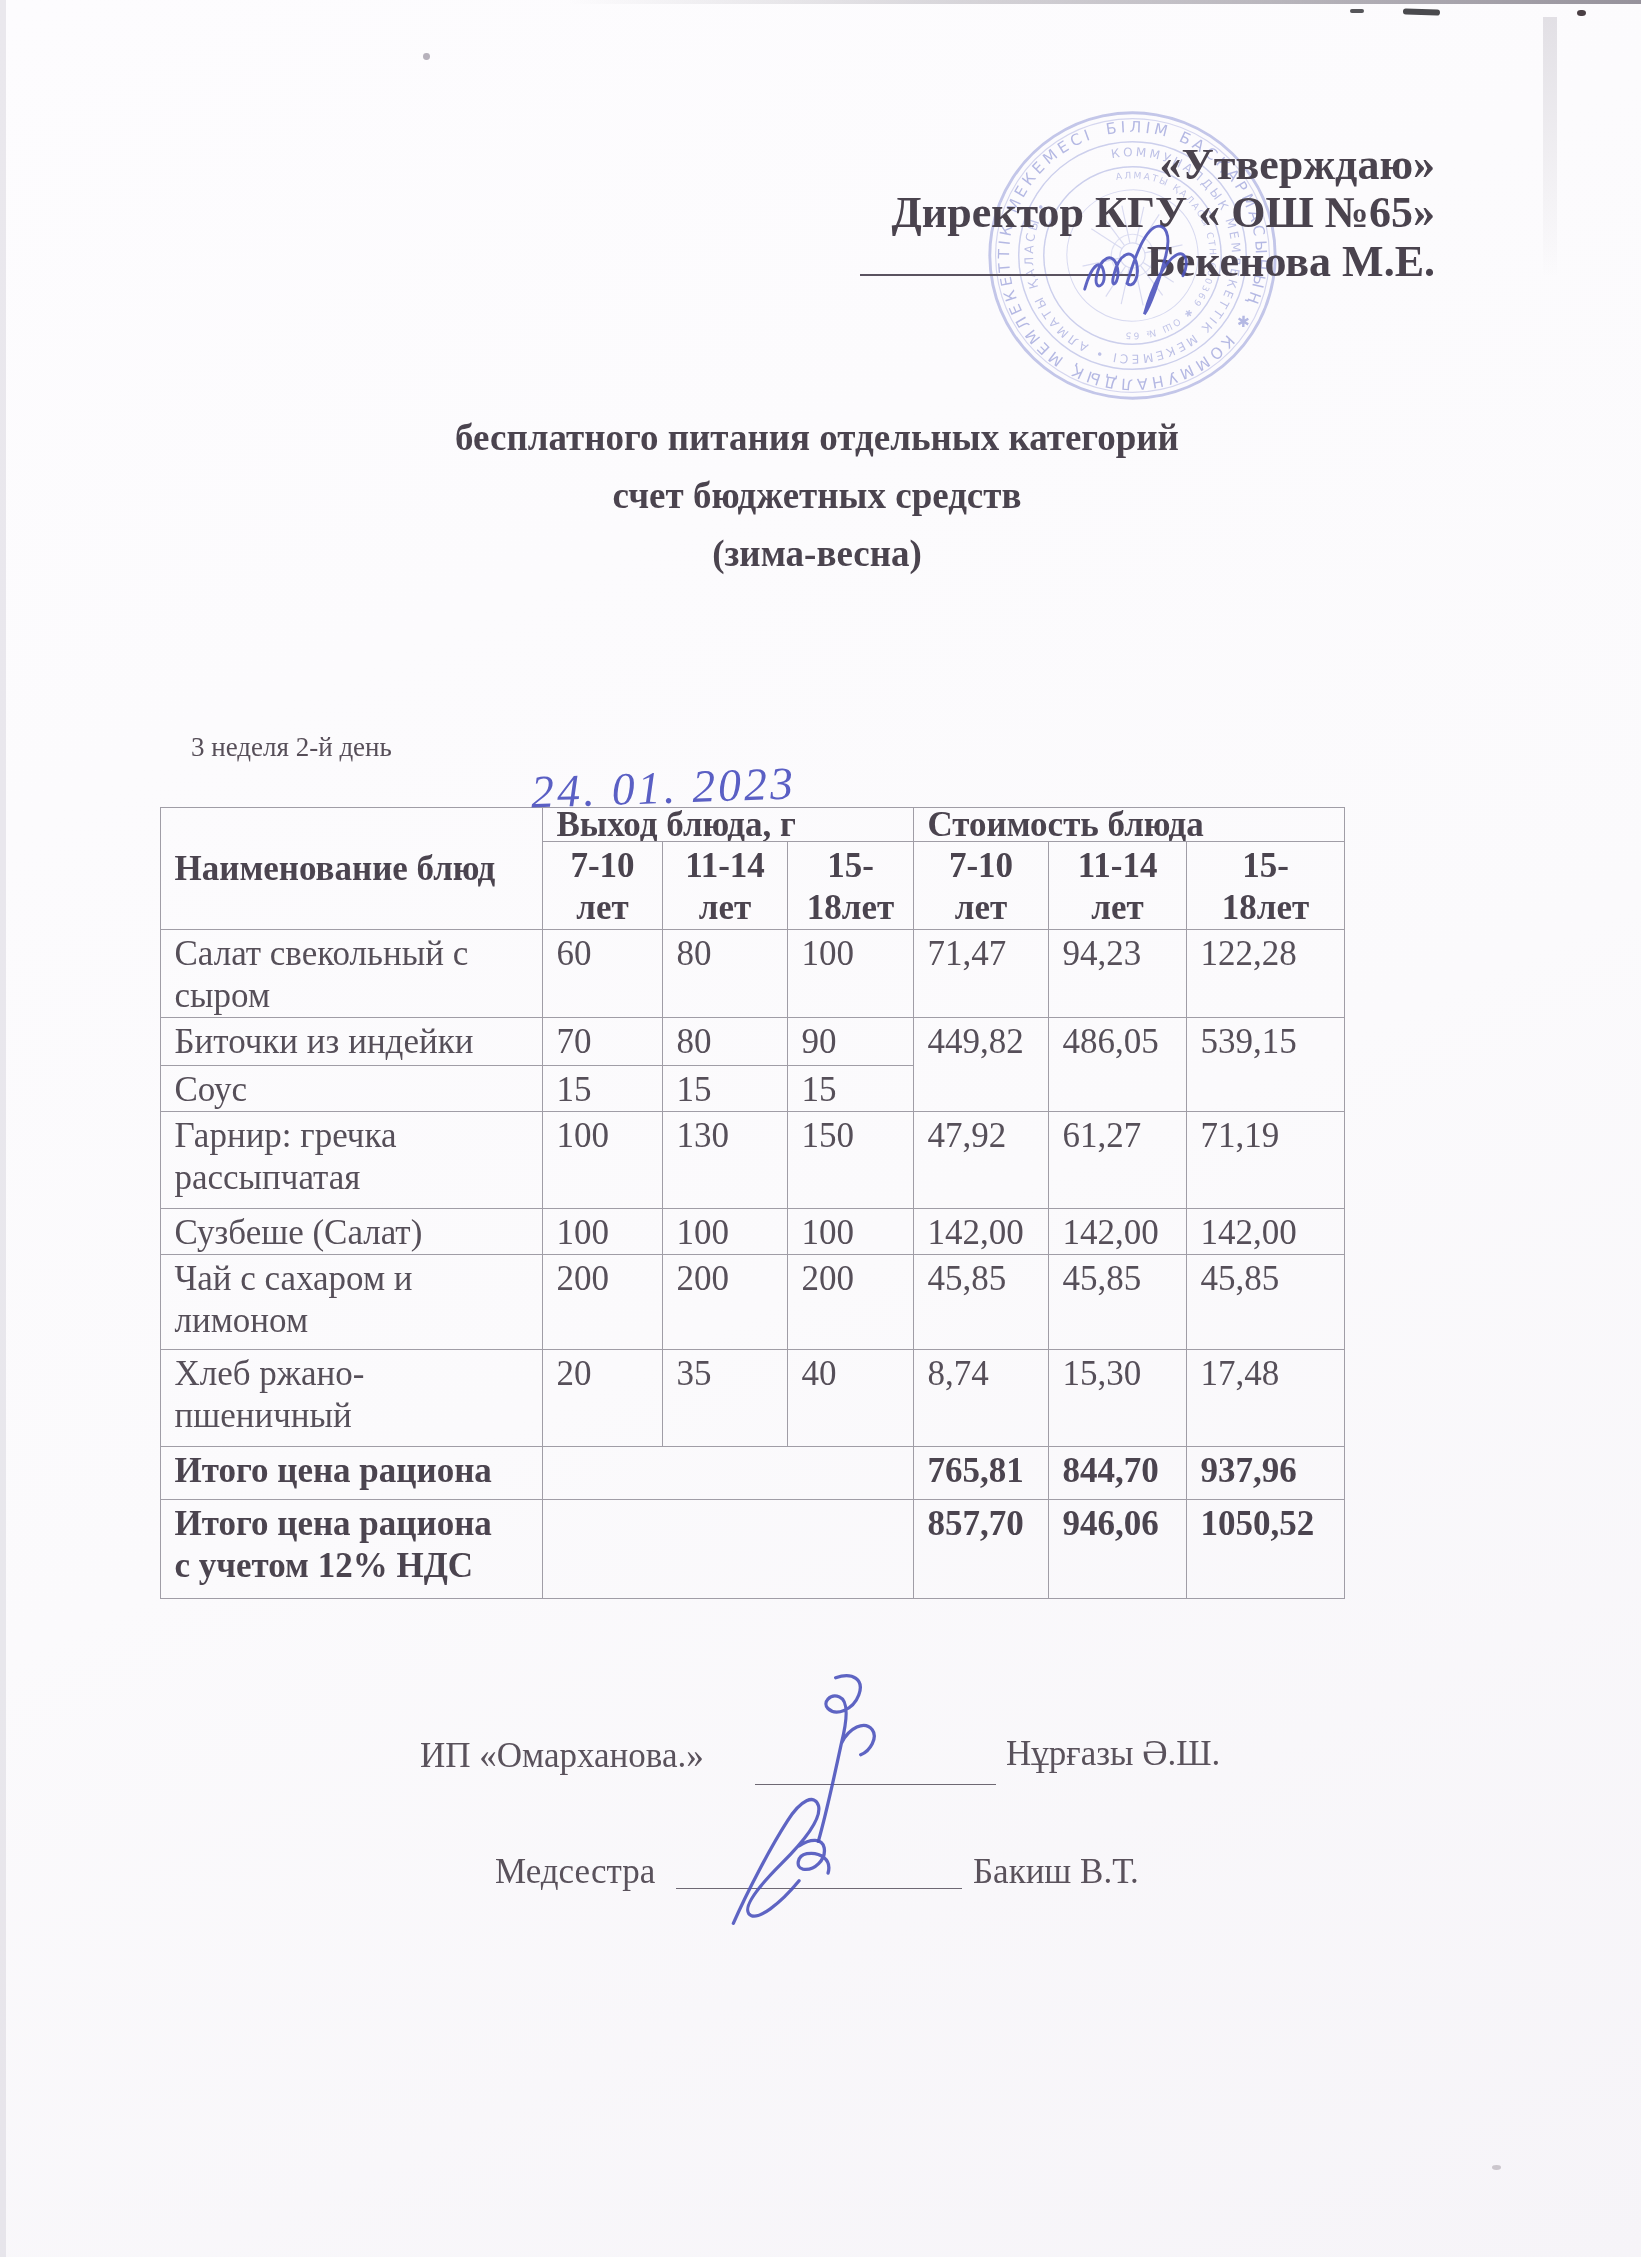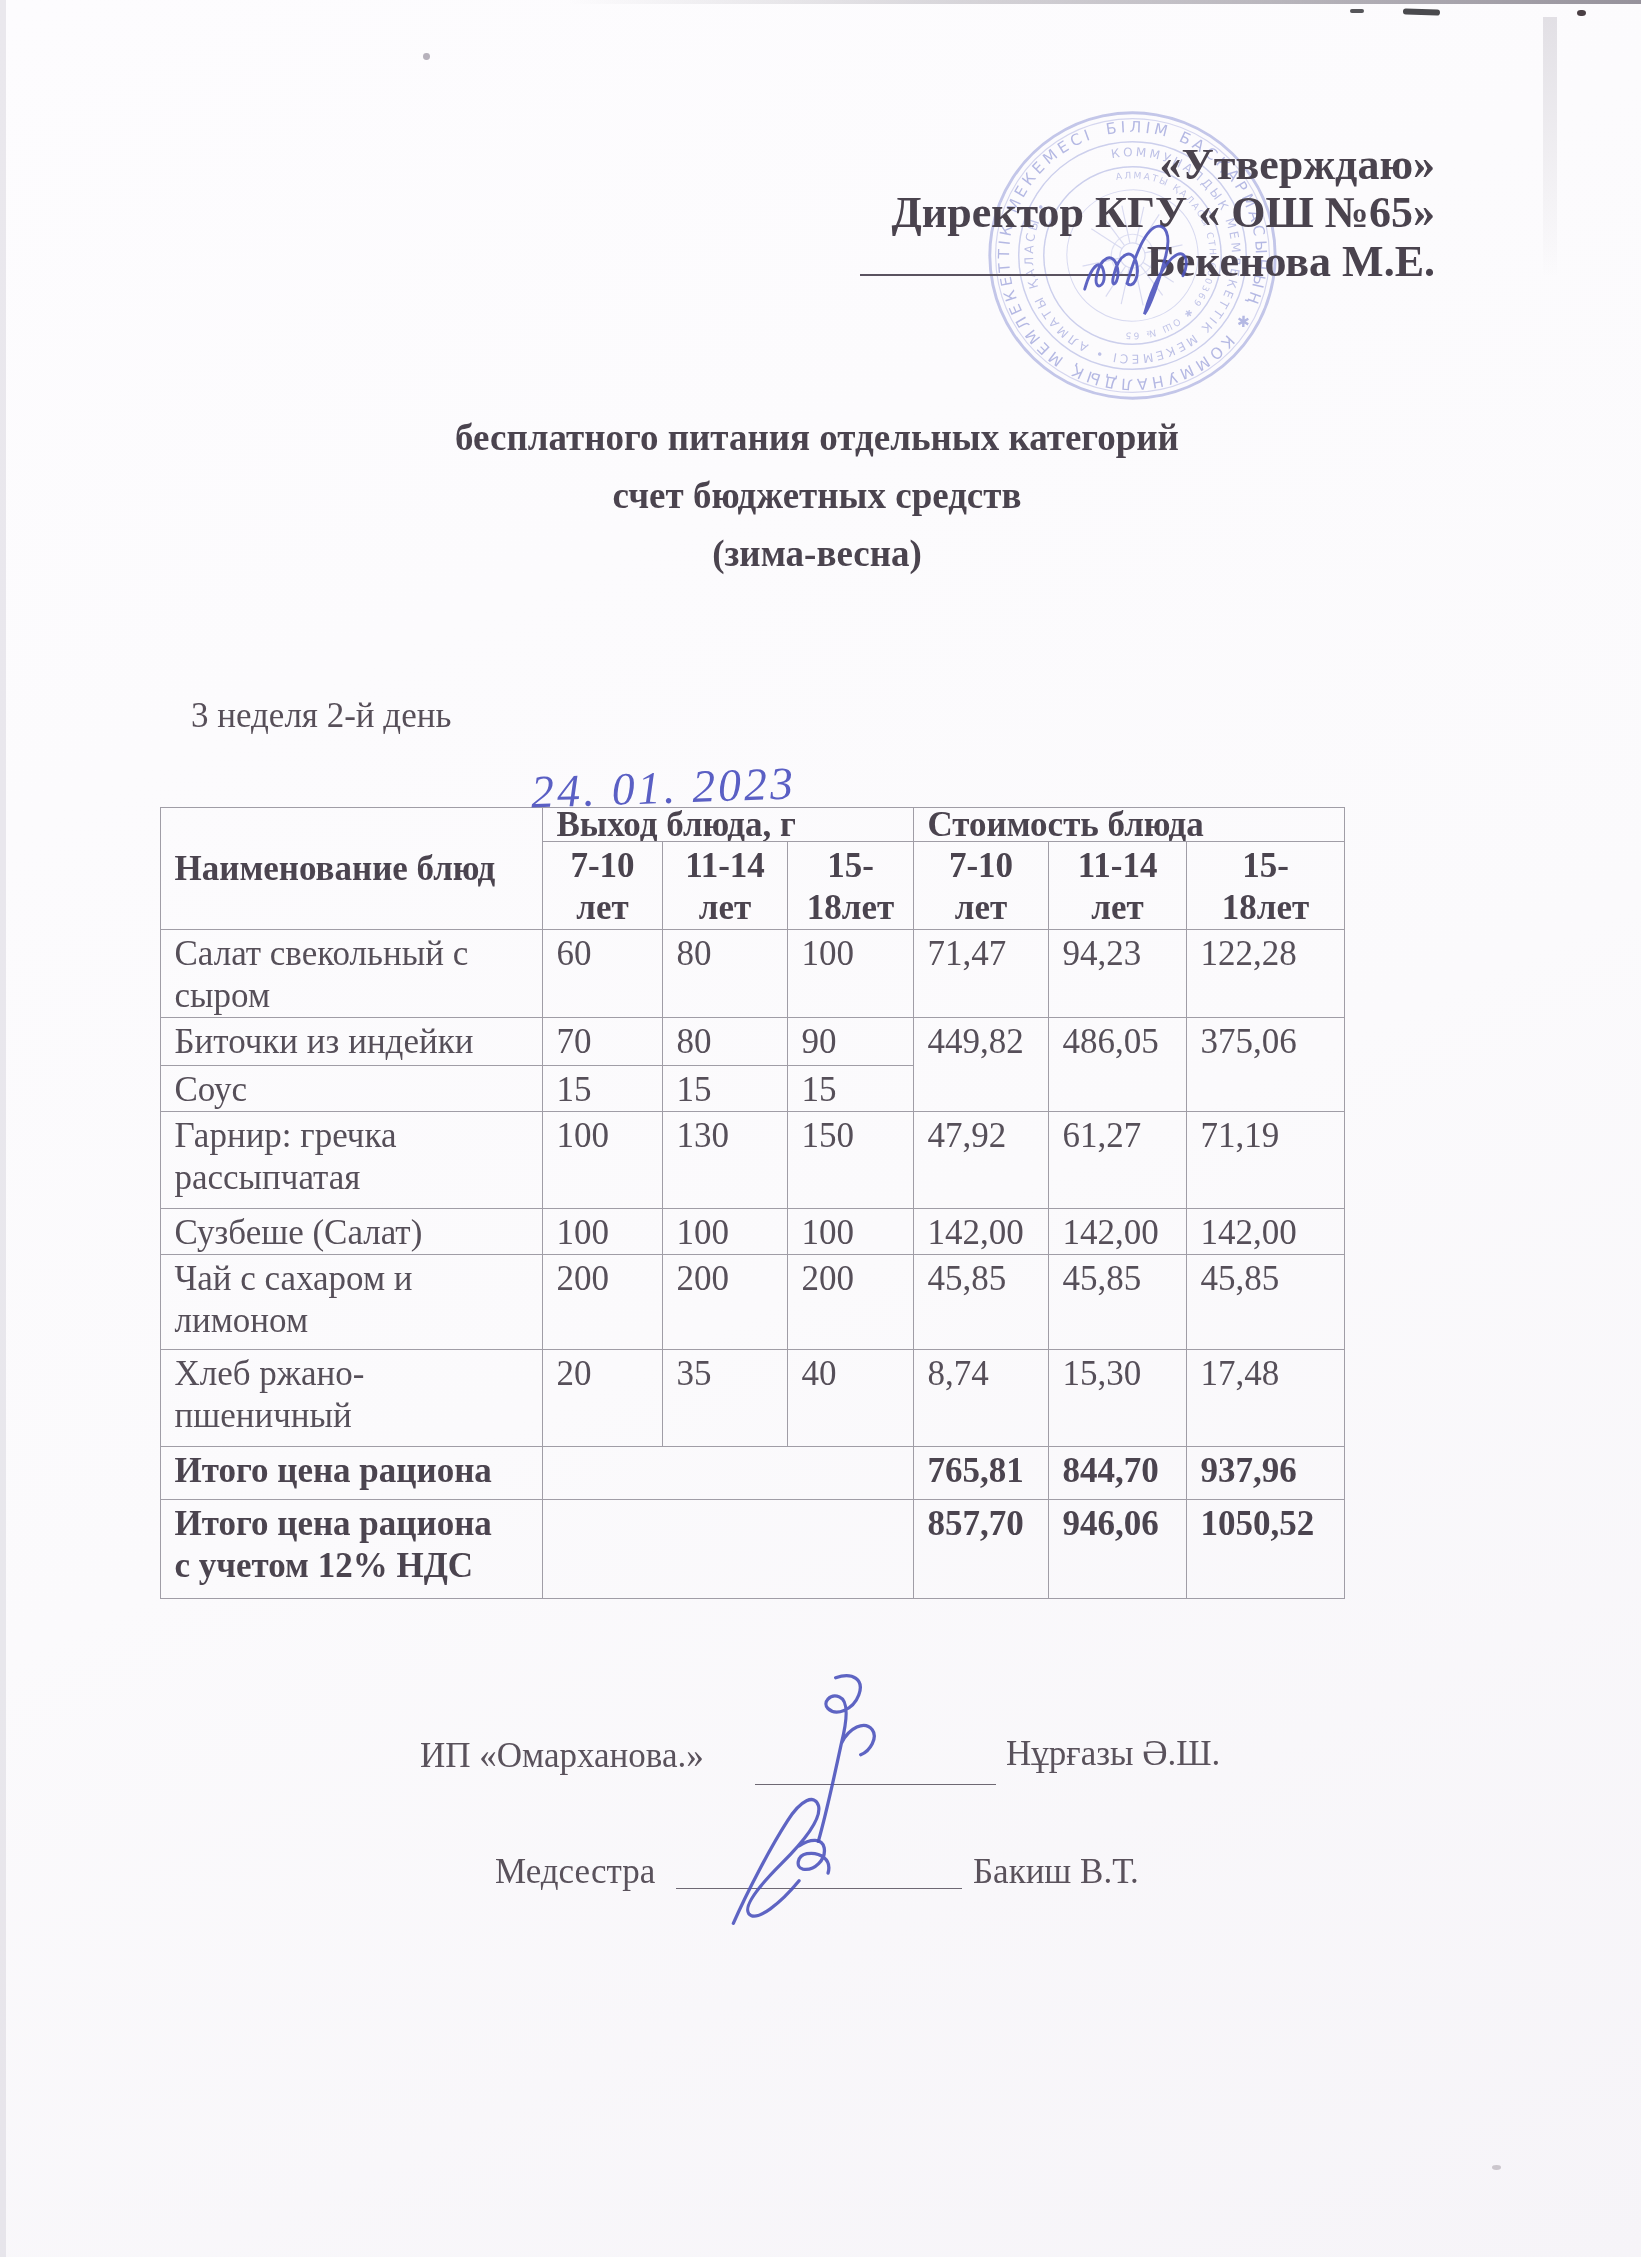--- a/index.html
+++ b/index.html
@@ -21,21 +21,21 @@
   
   .stamp{position:absolute; left:985px; top:108px; width:295px; height:295px; z-index:1; opacity:.9;}
   .stamp text{font-family:"DejaVu Sans", sans-serif;}
   .ink-svg{position:absolute; z-index:4;}
   
   .title{
     position:absolute; left:0; top:409px; width:1634px; text-align:center;
     font-weight:bold; font-size:37px; line-height:58px; color:#4b444f;
   }
   
-  .week{position:absolute; left:191px; top:696px; font-size:35px; color:#574f59;}
+  .week{position:absolute; left:191px; top:732px; font-size:27px; color:#574f59;}
   .hand-date{
     position:absolute; left:531px; top:761px; font-size:46px; font-style:italic;
     letter-spacing:2.9px; color:#5a5fc4; transform:rotate(-2deg); z-index:4;
   }
   
   table.menu{
     position:absolute; left:160px; top:807px; width:1184px;
     border-collapse:collapse; table-layout:fixed; font-size:35px; color:#564f59;
   }
   table.menu td{
@@ -169,21 +169,21 @@
         <td>94,23</td>
         <td>122,28</td>
       </tr>
       <tr style="height:48px">
         <td class="namecell">Биточки из индейки</td>
         <td>70</td>
         <td>80</td>
         <td>90</td>
         <td rowspan="2">449,82</td>
         <td rowspan="2">486,05</td>
-        <td rowspan="2">375,06</td>
+        <td rowspan="2">539,15</td>
       </tr>
       <tr style="height:46px">
         <td class="namecell">Соус</td>
         <td>15</td>
         <td>15</td>
         <td>15</td>
       </tr>
       <tr style="height:97px">
         <td class="namecell pre">Гарнир: гречка
 рассыпчатая</td>

